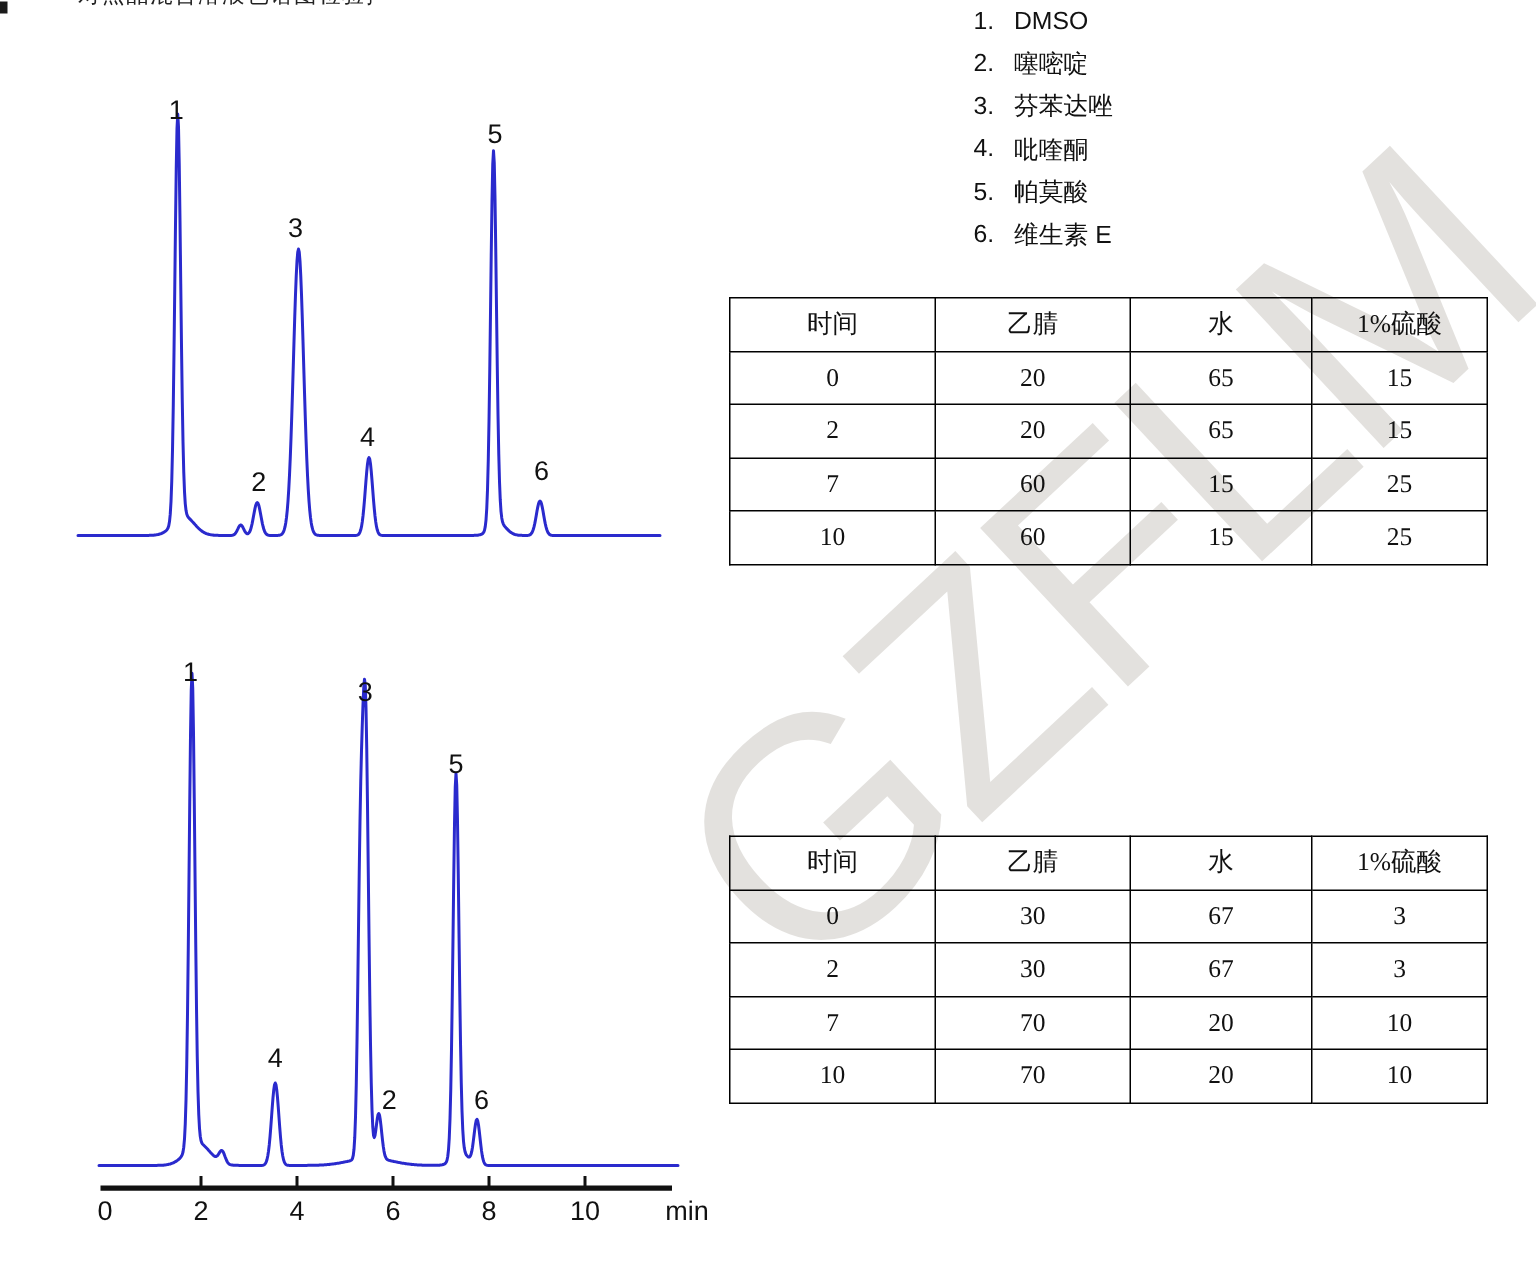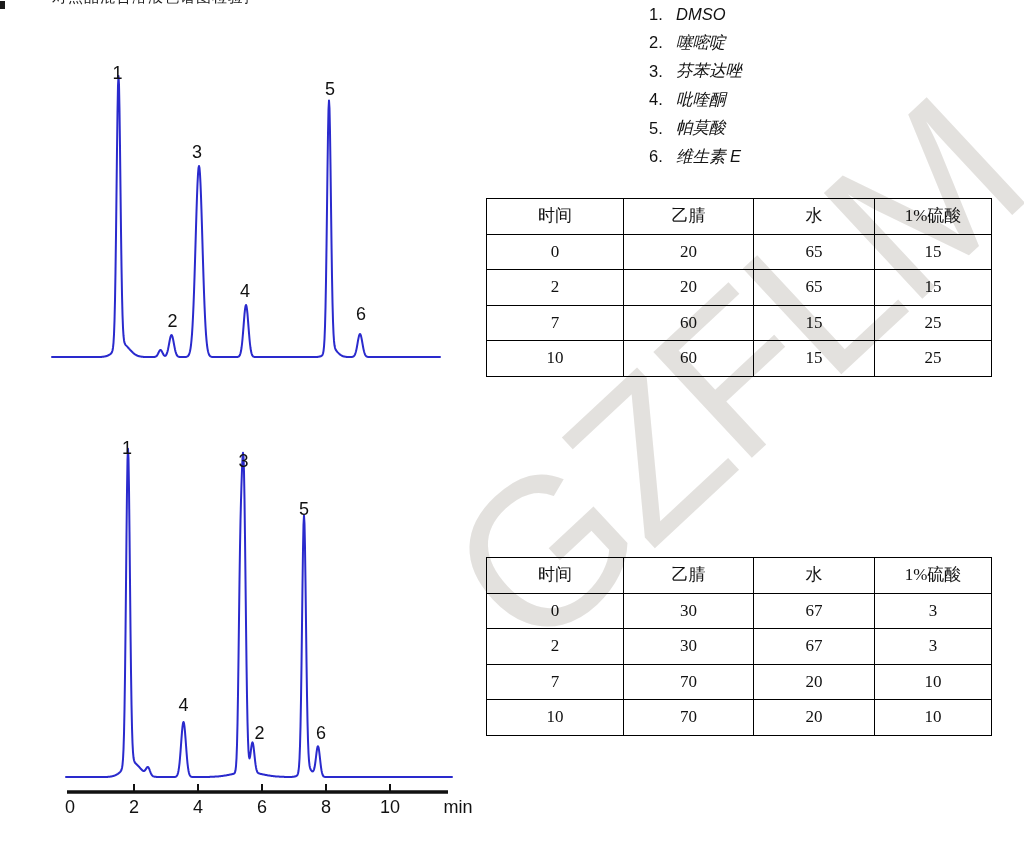--- a/index.html
+++ b/index.html
@@ -10,21 +10,21 @@
   .clipped-top span{display:block;margin-top:-11px;font-size:15px;line-height:15px;
         letter-spacing:1px;color:#222;white-space:nowrap;}
   .watermark{position:absolute;left:735px;top:375px;transform:translate(-50%,-50%) rotate(-43deg);
         font-size:210px;font-weight:500;letter-spacing:-6px;white-space:nowrap;z-index:0;
         font-family:"Liberation Sans","DejaVu Sans",sans-serif;user-select:none;}
   svg.chroms{position:absolute;left:0;top:0;z-index:1;pointer-events:none;}
   svg text{font-family:"Liberation Sans","DejaVu Sans",sans-serif;}
   ol.legend{position:absolute;left:649px;top:0;margin:0;padding:0;list-style:none;z-index:2;}
   ol.legend li{display:flex;align-items:center;height:28.5px;font-size:16.5px;}
   ol.legend .num{display:inline-block;width:27px;}
-  ol.legend .lbl{display:inline-block;font-weight:500;font-style:italic;}
+  ol.legend .lbl{display:inline-block;font-weight:500;}
   table.grad{position:absolute;border-collapse:collapse;table-layout:fixed;z-index:2;
         width:505px;font-family:"Liberation Serif","DejaVu Serif",serif;font-size:17px;
         background:transparent;}
   table.grad#t1{left:486px;top:198px;}
   table.grad#t2{left:486px;top:557px;}
   table.grad th,table.grad td{border:1.5px solid #000;text-align:center;font-weight:normal;
         height:26.5px;padding:4px;line-height:26.5px;}
 </style>
 </head>
 <body>

